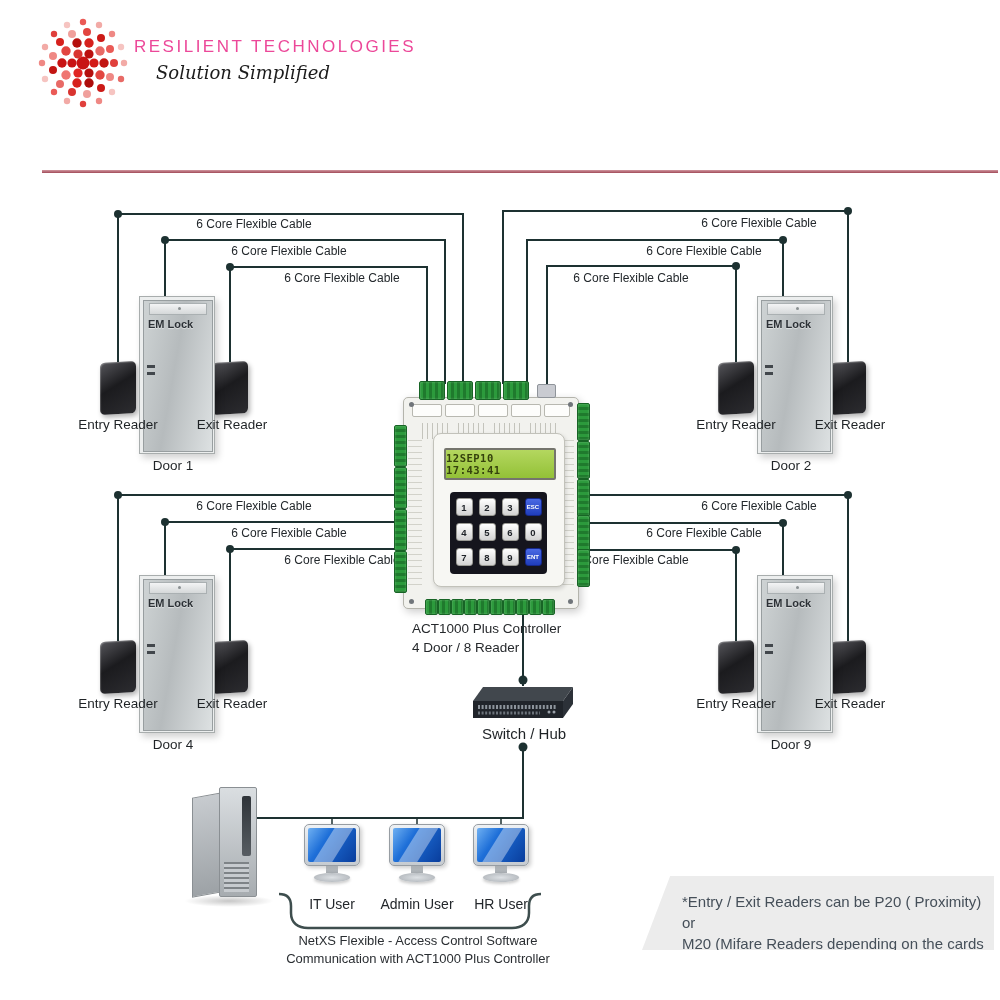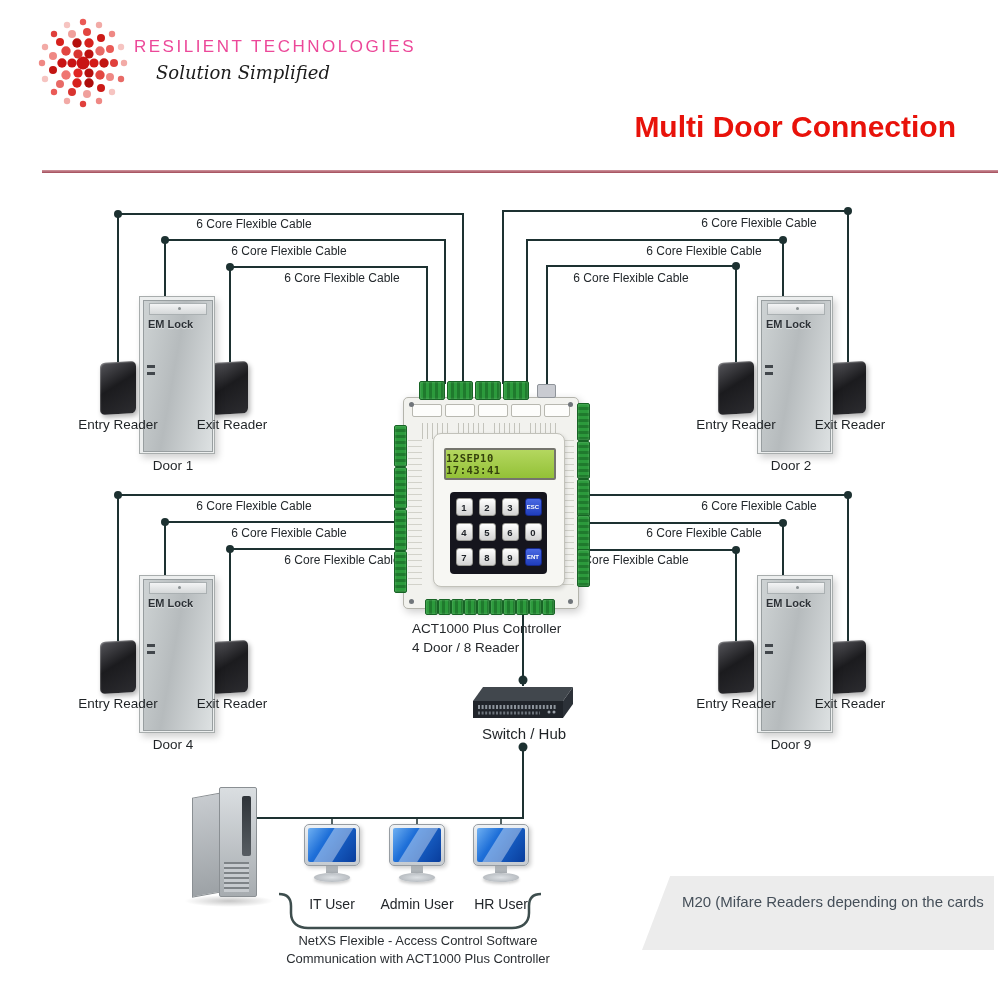--- a/index.html
+++ b/index.html
@@ -161,21 +161,20 @@
       <circle cx="45" cy="47" r="3.2" fill="#f2aaa6"></circle>
       <circle cx="54" cy="34" r="3.2" fill="#e0403c"></circle>
       <circle cx="67" cy="25" r="3.2" fill="#f6c4c1"></circle>
       <circle cx="83" cy="22" r="3.2" fill="#ea5a56"></circle>
       <circle cx="99" cy="25" r="3.2" fill="#f2aaa6"></circle>
       <circle cx="112" cy="34" r="3.2" fill="#ef8884"></circle>
       <circle cx="121" cy="47" r="3.2" fill="#f6c4c1"></circle>
   </svg>
   <div class="brand-name">RESILIENT TECHNOLOGIES</div>
   <div class="brand-tagline">Solution Simplified</div>
-  <div class="page-title">Multi Door Connection</div>
   <div class="title-divider"></div>
 
   <svg class="wires" viewBox="0 0 1000 1000">
     <g stroke="#1d3131" stroke-width="2" fill="none">
       <path d="M118,364 V214 H463 V384"></path>
       <path d="M165,300 V240 H445 V384"></path>
       <path d="M230,364 V267 H427 V384"></path>
       <path d="M848,364 V211 H503 V384"></path>
       <path d="M783,300 V240 H527 V384"></path>
       <path d="M736,364 V266 H547 V384"></path>
@@ -396,17 +395,18 @@
   </div>
   <div class="user-label ul-it">IT User</div>
   <div class="user-label ul-admin">Admin User</div>
   <div class="user-label ul-hr">HR User</div>
 
   <div class="sw-caption sw-cap1">NetXS Flexible - Access Control Software</div>
   <div class="sw-caption sw-cap2">Communication with ACT1000 Plus Controller</div>
 
   <div class="note">
     <div class="note-text">
+      <div>*Entry / Exit Readers can be P20 ( Proximity) or</div>
       <div>M20 (Mifare Readers depending on the cards</div>
     </div>
   </div>
 
 </div>
 
 </body></html>

